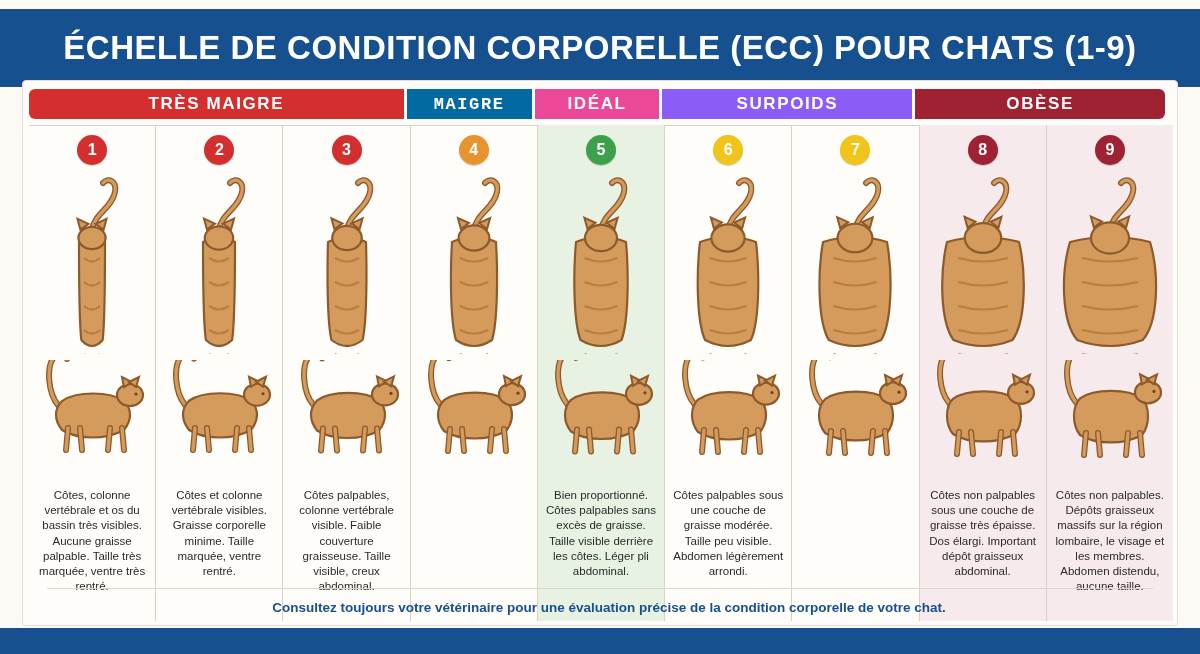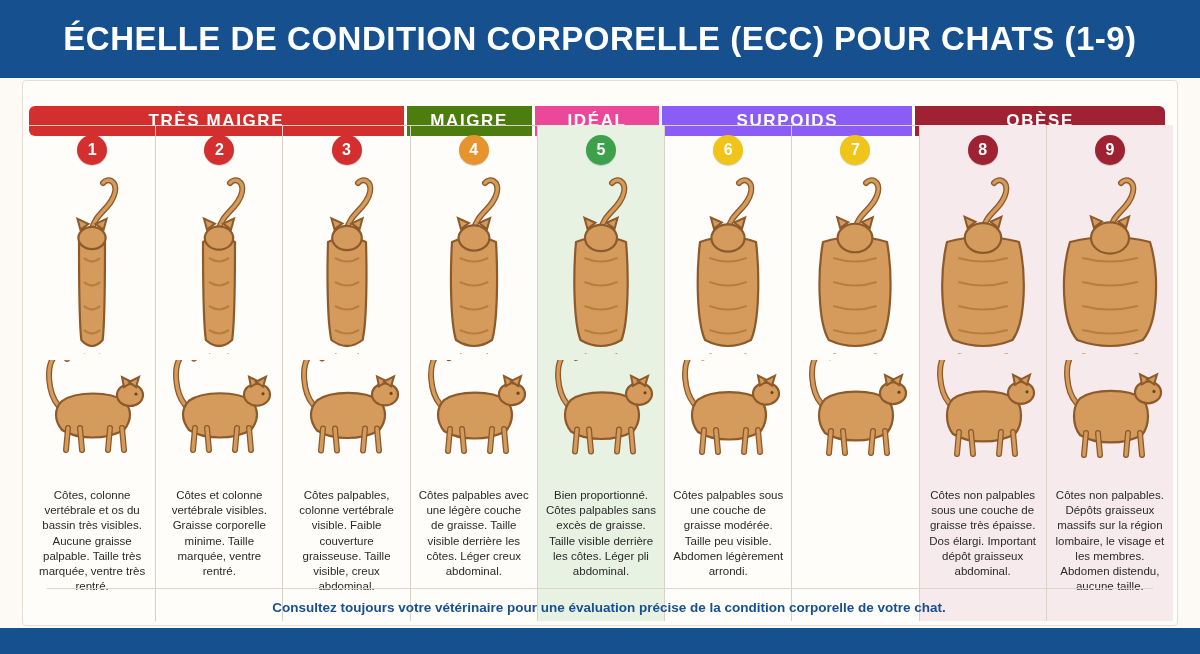--- a/index.html
+++ b/index.html
@@ -10,21 +10,21 @@
     background: #ffffff;
   }
   #page {
     position: relative;
     width: 1200px; height: 654px;
     background: #fdfaf6;
     overflow: hidden;
   }
   
   #header-band {
-    position: absolute; top: 0; left: 0;
+    position: absolute; top: 9px; left: 0;
     width: 1200px; height: 78px;
     background: #17508f;
     display: flex; align-items: center; justify-content: center;
   }
   #header-title {
     color: #ffffff;
     font-size: 33px;
     font-weight: bold;
     letter-spacing: 0.5px;
     text-align: center;
@@ -39,21 +39,21 @@
   #chart {
     position: absolute;
     top: 80px; left: 22px;
     width: 1156px; height: 546px;
     background: #fffdf9;
     border: 1px solid #e6ded2;
     border-radius: 4px;
   }
   
   #cat-band {
-    position: absolute; top: 25px; left: 6px;
+    position: absolute; top: 8px; left: 6px;
     width: 1144px; height: 20px;
     display: flex;
     text-align: right;
   }
   .cat {
     height: 30px;
     display: flex; align-items: center; justify-content: center;
     color: #ffffff;
     font-size: 17px;
     font-weight: bold;
@@ -130,21 +130,21 @@
 <div id="page">
 
   <div id="header-band">
     <div id="header-title">ÉCHELLE DE CONDITION CORPORELLE (ECC) POUR CHATS (1-9)</div>
   </div>
 
   <div id="chart">
 
     <div id="cat-band">
         <div class="cat r-left" style="background: rgb(211, 47, 47); flex: 3 1 0px;">TRÈS MAIGRE</div>
-        <div class="cat" style="background: #4d7c0f; flex: 1 1 0px;">MAIGRE</div>
+        <div class="cat" style="background: #0369a1; flex: 1 1 0px; font-family: Liberation Mono, monospace;">MAIGRE</div>
         <div class="cat" style="background: #ec4899; flex: 1 1 0px;">IDÉAL</div>
         <div class="cat" style="background: #8b5cf6; flex: 2 1 0px;">SURPOIDS</div>
         <div class="cat r-right" style="background: rgb(158, 34, 50); flex: 2 1 0px;">OBÈSE</div>
       </div>
 
     <div id="cols">
       <div id="desc-rule"></div>
     <div class="col" style="background: transparent;">
           <div class="badge" style="background: rgb(211, 47, 47);">1</div>
           <div class="top-view">
@@ -320,21 +320,20 @@
     <path d="M 78 68.99 l -2 22" stroke="#8c5a2b" stroke-width="6" stroke-linecap="round" fill="none"></path>
     <path d="M 78 68.99 l -2 22" stroke="#d59b5c" stroke-width="3.4" stroke-linecap="round" fill="none"></path>
     <path d="M 90 68.99 l 2 22" stroke="#8c5a2b" stroke-width="6" stroke-linecap="round" fill="none"></path>
     <path d="M 90 68.99 l 2 22" stroke="#d59b5c" stroke-width="3.4" stroke-linecap="round" fill="none"></path>
     <ellipse cx="98" cy="34.1504" rx="13" ry="11" fill="#d59b5c" stroke="#8c5a2b" stroke-width="2.2"></ellipse>
     <path d="M 92 26.150399999999998 l -2 -10 l 10 5 Z" fill="#d59b5c" stroke="#8c5a2b" stroke-width="2"></path>
     <path d="M 104 26.150399999999998 l 3 -10 l -10 5 Z" fill="#d59b5c" stroke="#8c5a2b" stroke-width="2"></path>
     <circle cx="104" cy="33.1504" r="1.6" fill="#6b4420"></circle>
   </svg>
           </div>
-          <div class="desc">Côtes palpables avec une légère couche de graisse. Taille visible derrière les côtes. Léger creux abdominal.</div>
         </div>
         <div class="col" style="background: rgb(231, 242, 227);">
           <div class="badge" style="background: rgb(61, 161, 75);">5</div>
           <div class="top-view">
             <svg width="110" height="180" viewBox="0 0 110 180">
     <path d="M 55 56 C 57 40 75 34 78 18 C 80 7 71 3 66 9" fill="none" stroke="#8c5a2b" stroke-width="6" stroke-linecap="round"></path>
     <path d="M 55 56 C 57 40 75 34 78 18 C 80 7 71 3 66 9" fill="none" stroke="#d59b5c" stroke-width="3.4" stroke-linecap="round"></path>
     <path d="M 30 68
                 C 27.3 98 27.3 147 34.5 166
                 Q 55 178 75.5 166

